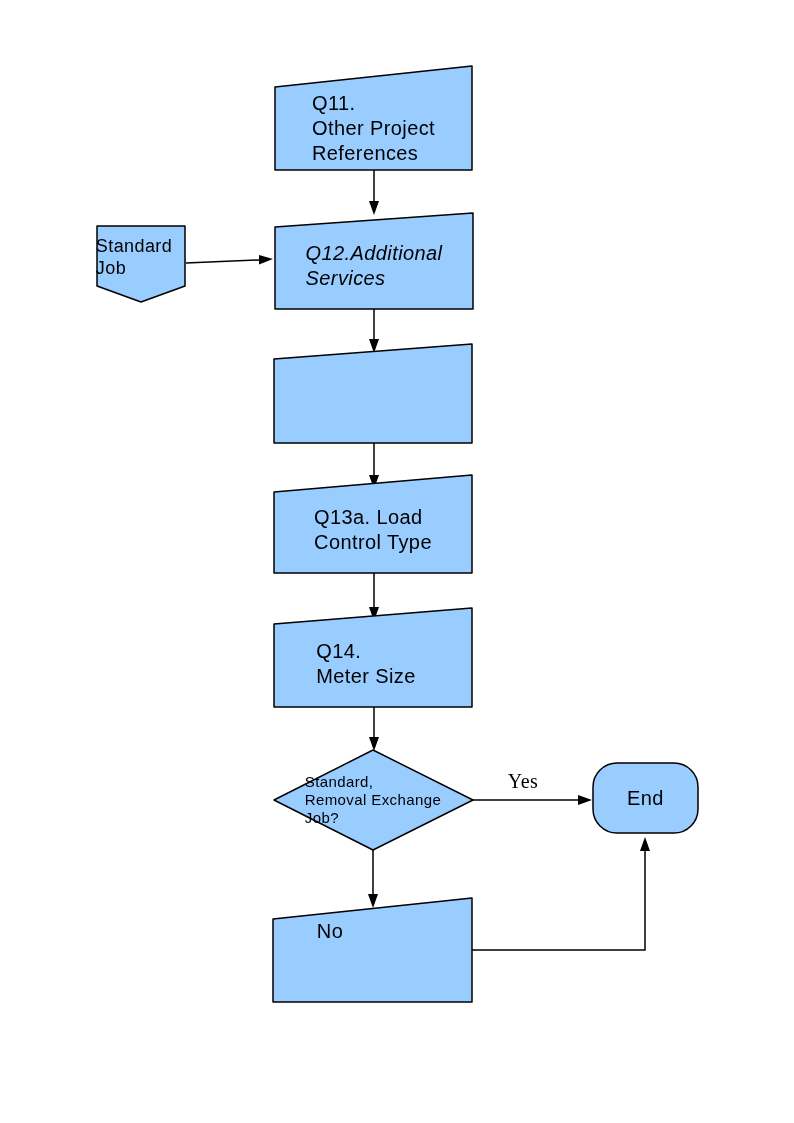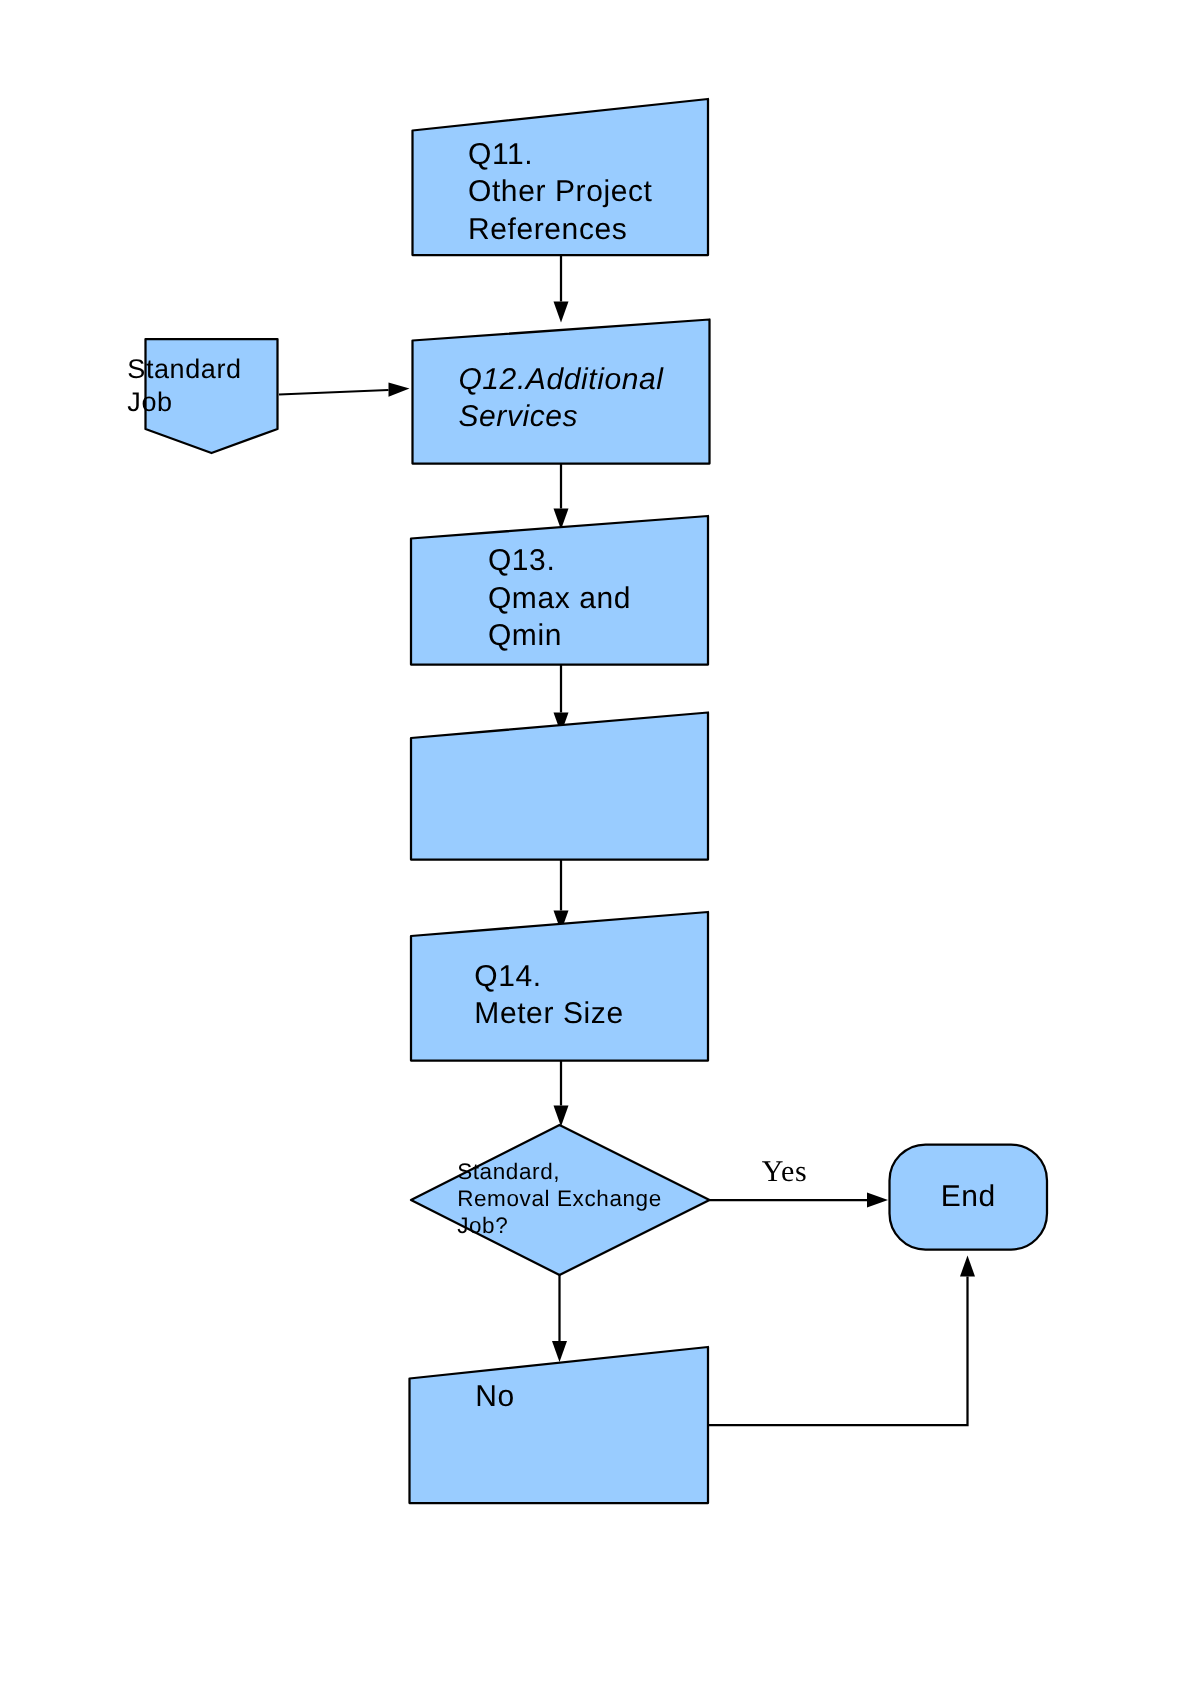--- a/index.html
+++ b/index.html
@@ -70,27 +70,26 @@
     <polygon class="shape" points="274,492 472,475 472,573 274,573" fill="#99CCFF"></polygon>
     <polygon class="shape" points="274,624 472,608 472,707 274,707" fill="#99CCFF"></polygon>
     <polygon class="shape" points="373,750 473,800 373,850 274,800" fill="#99CCFF"></polygon>
     <rect class="shape" x="593" y="763" width="105" height="70" rx="24" ry="24" fill="#99CCFF"></rect>
     <polygon class="shape" points="273,919 472,898 472,1002 273,1002" fill="#99CCFF"></polygon>
   </svg>
 
   <div class="label t20" style="left:275px; top:87px;  width:197px; height:83px;">Q11.
 Other Project
 References</div>
-  <div class="label t18" style="left:79px;  top:228px; width:88px;  height:58px;">Standard
+  <div class="label t18" style="left:90px;  top:228px; width:88px;  height:58px;">Standard
 Job</div>
   <div class="label t20" style="left:275px; top:222px; width:198px; height:87px;font-style:italic;">Q12.Additional
 Services</div>
-  <div class="label t20" style="left:274px; top:355px; width:198px; height:88px;">Q13.
-Qmax and
-Qmin</div>
+  <div class="label t20" style="left:274px; top:487px; width:198px; height:86px;">Q13a. Load
+Control Type</div>
   <div class="label t20" style="left:280px; top:620px; width:172px; height:87px;">Q14.
 Meter Size</div>
   <div class="label t20" style="left:593px; top:763px; width:105px; height:70px;">End</div>
   <div class="label t15" style="left:284px; top:760px; width:178px; height:80px;">Standard,
 Removal Exchange
 Job?</div>
 
   <div class="label t20" style="left:493px; top:769px; width:60px; height:24px;font-family:Liberation Serif, serif;">Yes</div>
   <div class="label t20" style="left:300px; top:872px; width:60px; height:24px;margin-top:47px;">No</div>
 

